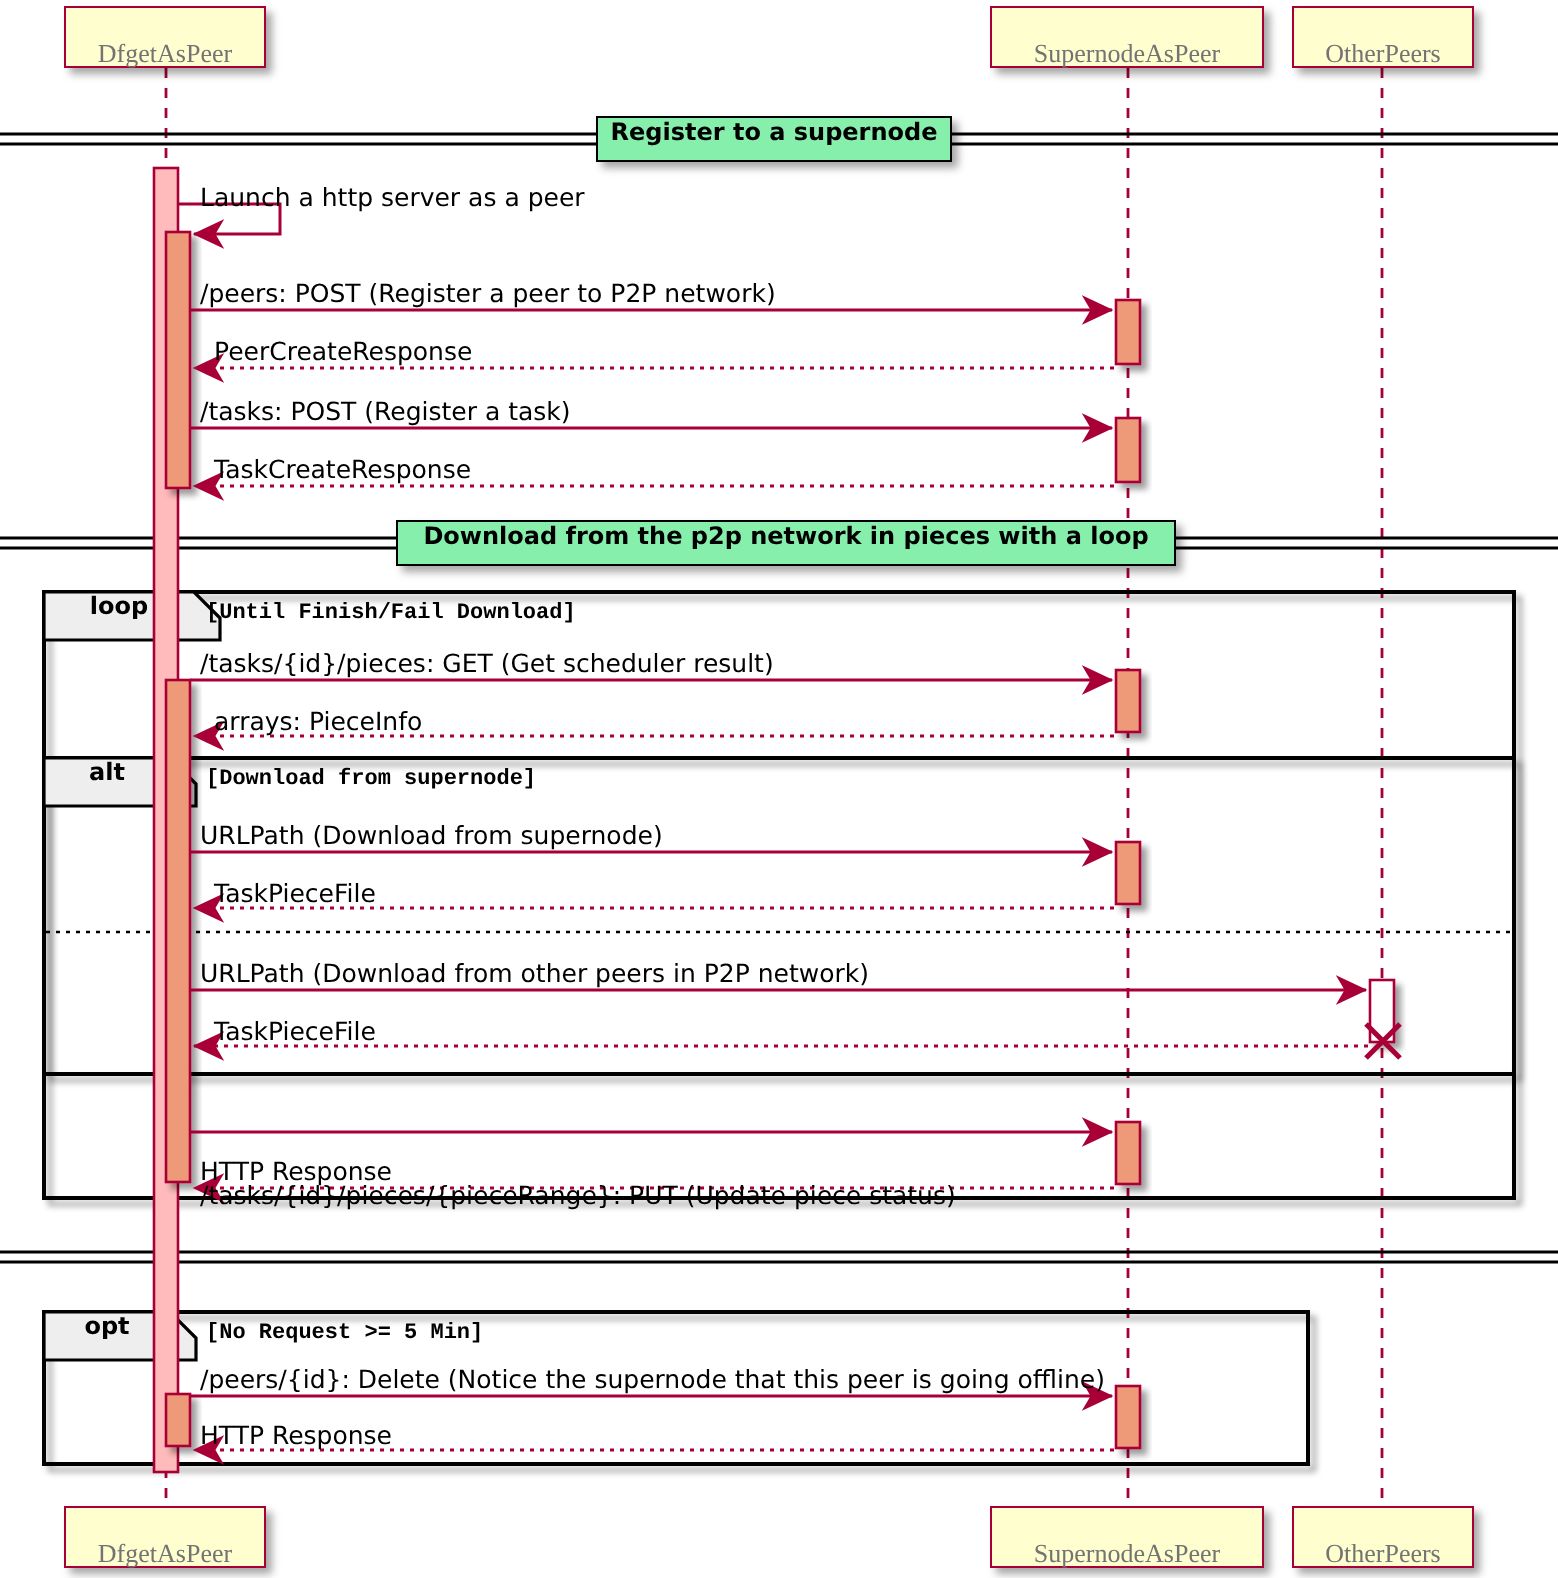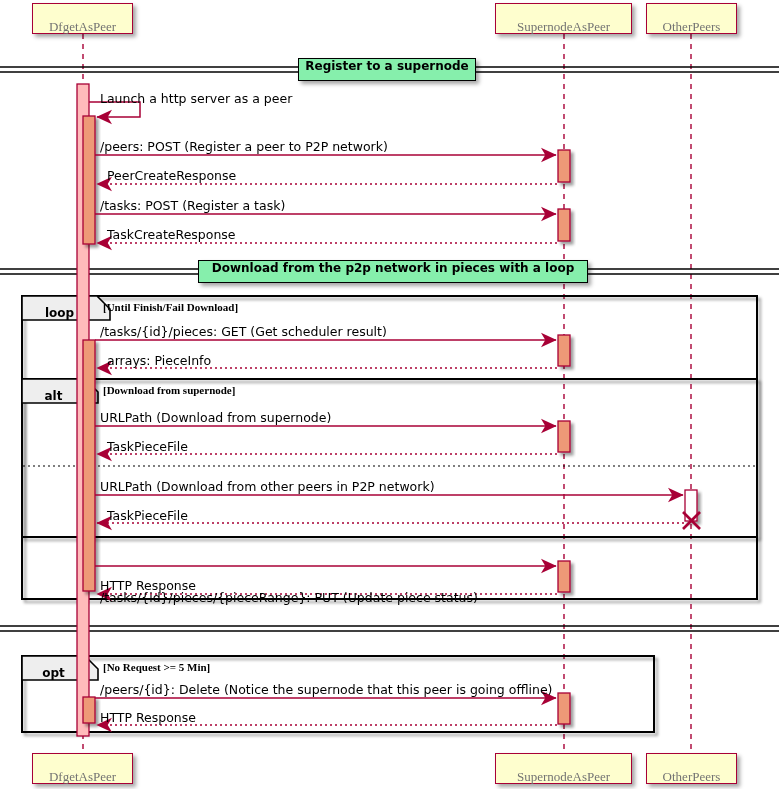--- a/index.html
+++ b/index.html
@@ -59,30 +59,30 @@
     white-space: nowrap;
   }
   
   .group-tag {
     position: absolute;
     color: #000000;
     font-size: 12px;
     font-weight: bold;
     font-family: "DejaVu Sans", sans-serif;
     display: flex;
-    align-items: flex-end;
+    align-items: flex-start;
     justify-content: center;
     white-space: nowrap;
   }
   .group-cond {
     position: absolute;
     color: #000000;
     font-size: 11px;
     font-weight: bold;
-    font-family: Liberation Serif, serif;
+    font-family: Liberation Mono, monospace;
     white-space: nowrap;
   }
   
   .msg-label {
     position: absolute;
     color: #000000;
     font-size: 12.5px;
     font-family: "DejaVu Sans", sans-serif;
     white-space: nowrap;
   }

